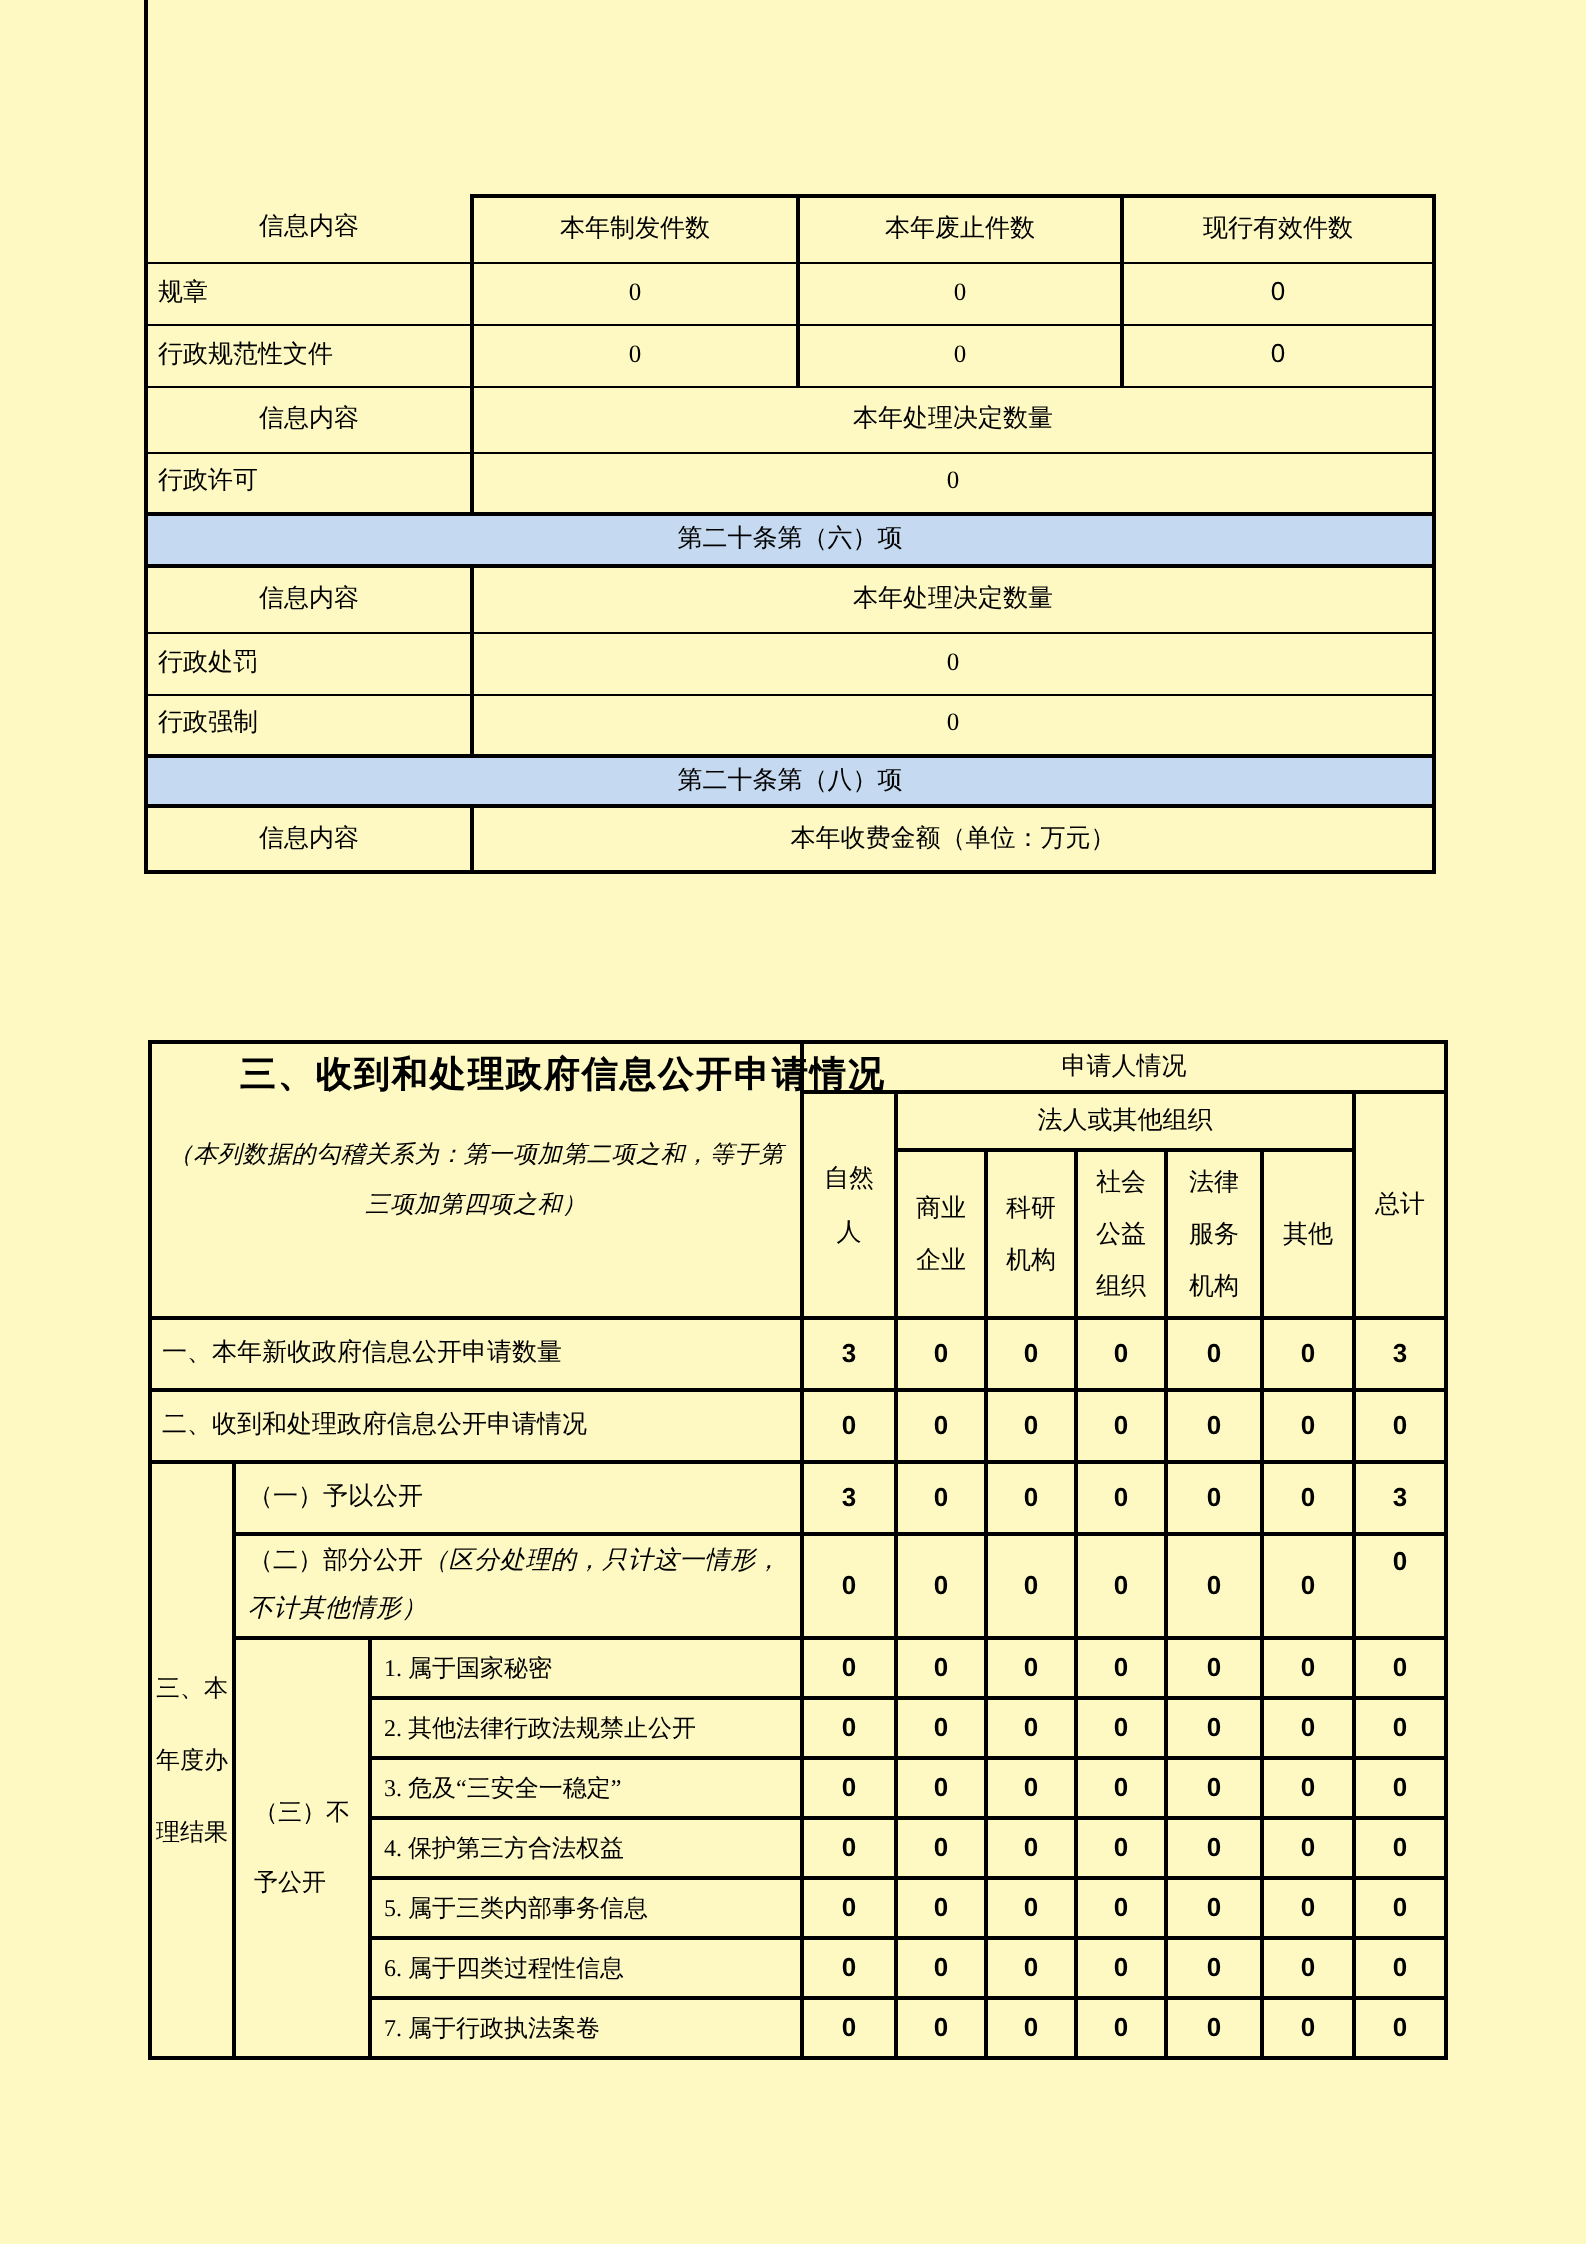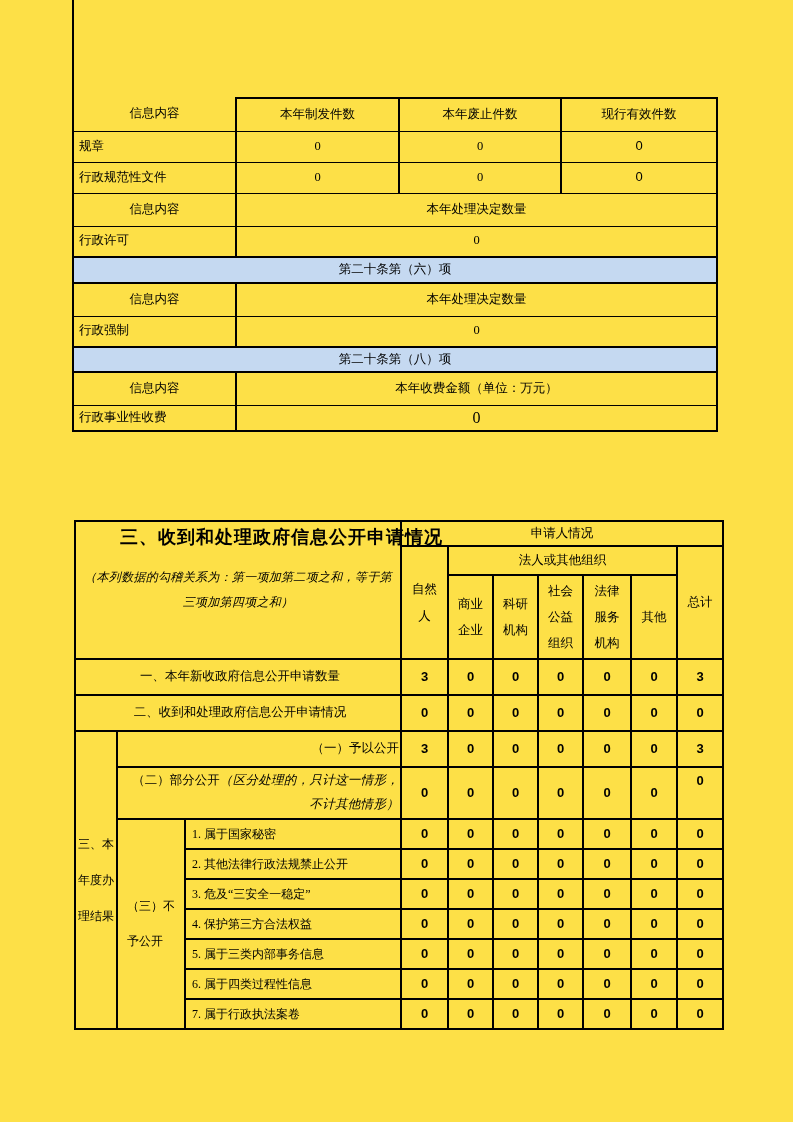--- a/index.html
+++ b/index.html
@@ -1,20 +1,20 @@
 <!DOCTYPE html>
 <html><head>
 <meta charset="utf-8">
 <style>
   html,body{margin:0;padding:0;background:#e8e8e8;}
   .page{
     position:relative;
     width:793px;height:1122px;
     margin:0 auto;
-    background:#fde047;
+    background:#fef9c3;
     font-family:"Liberation Serif","DejaVu Serif",serif;
     color:#000;
     overflow:hidden;
   }
   
   .page-break-line{
     position:absolute;left:72px;top:0;width:2px;height:98px;background:#000;
   }
 
   table{border-collapse:collapse;table-layout:fixed;}
@@ -45,23 +45,23 @@
   
   .t2{position:absolute;left:74px;top:520px;width:648px;}
   .t2 td{border:2px solid #000;text-align:center;}
   .t2 .note{
     font-style:italic;text-align:center;padding:6px 8px;
     line-height:2.1;letter-spacing:0.3px;font-size:12px;
   }
   .t2 .hdr2{line-height:2.1;padding:0 8px;}
   .t2 .row-lbl{
     font-family:"Liberation Sans","DejaVu Sans",sans-serif;
-    text-align:center;padding-left:5px;font-size:12.5px;margin-top:15px;
-  }
-  .t2 .sub-lbl{text-align:right;padding-left:6px;line-height:1.9;}
+    text-align:left;padding-left:5px;font-size:12.5px;margin-top:15px;
+  }
+  .t2 .sub-lbl{text-align:left;padding-left:6px;line-height:1.9;}
   .t2 .kai{font-style:italic;letter-spacing:0.3px;}
   .t2 .grp-v{line-height:3;padding:0 1px;font-size:12px;}
   .t2 .grp-v2{line-height:2.9;text-align:left;padding:0 9px;font-size:12px;}
   .t2 .item{text-align:left;padding-left:6px;font-size:12px;}
   .t2 .num{
     font-family:"Liberation Sans","DejaVu Sans",sans-serif;
     font-size:13px;font-weight:600;
   }
   .t2 .vtop{vertical-align:top;padding-top:5px;}
 </style>
@@ -109,34 +109,34 @@
     </tr>
 
     <tr style="height:26px">
       <td class="band" colspan="4">第二十条第（六）项</td>
     </tr>
     <tr style="height:33px">
       <td class="hdr">信息内容</td>
       <td class="hdr" colspan="3">本年处理决定数量</td>
     </tr>
     <tr style="height:31px">
+      <td class="lbl">行政处罚</td>
+      <td class="val" colspan="3">0</td>
+    </tr>
+    <tr style="height:31px">
       <td class="lbl">行政强制</td>
       <td class="val" colspan="3">0</td>
     </tr>
 
     <tr style="height:25px">
       <td class="band" colspan="4">第二十条第（八）项</td>
     </tr>
     <tr style="height:33px">
       <td class="hdr">信息内容</td>
       <td class="hdr" colspan="3">本年收费金额（单位：万元）</td>
-    </tr>
-    <tr style="height:26px">
-      <td class="lbl">行政事业性收费</td>
-      <td class="val big-zero" colspan="3">0</td>
     </tr>
   </tbody>
     </table>
 
   <div class="heading">三、收到和处理政府信息公开申请情况</div>
 
   <table class="t2">
     <colgroup>
       <col style="width:42px">
         <col style="width:68px">

